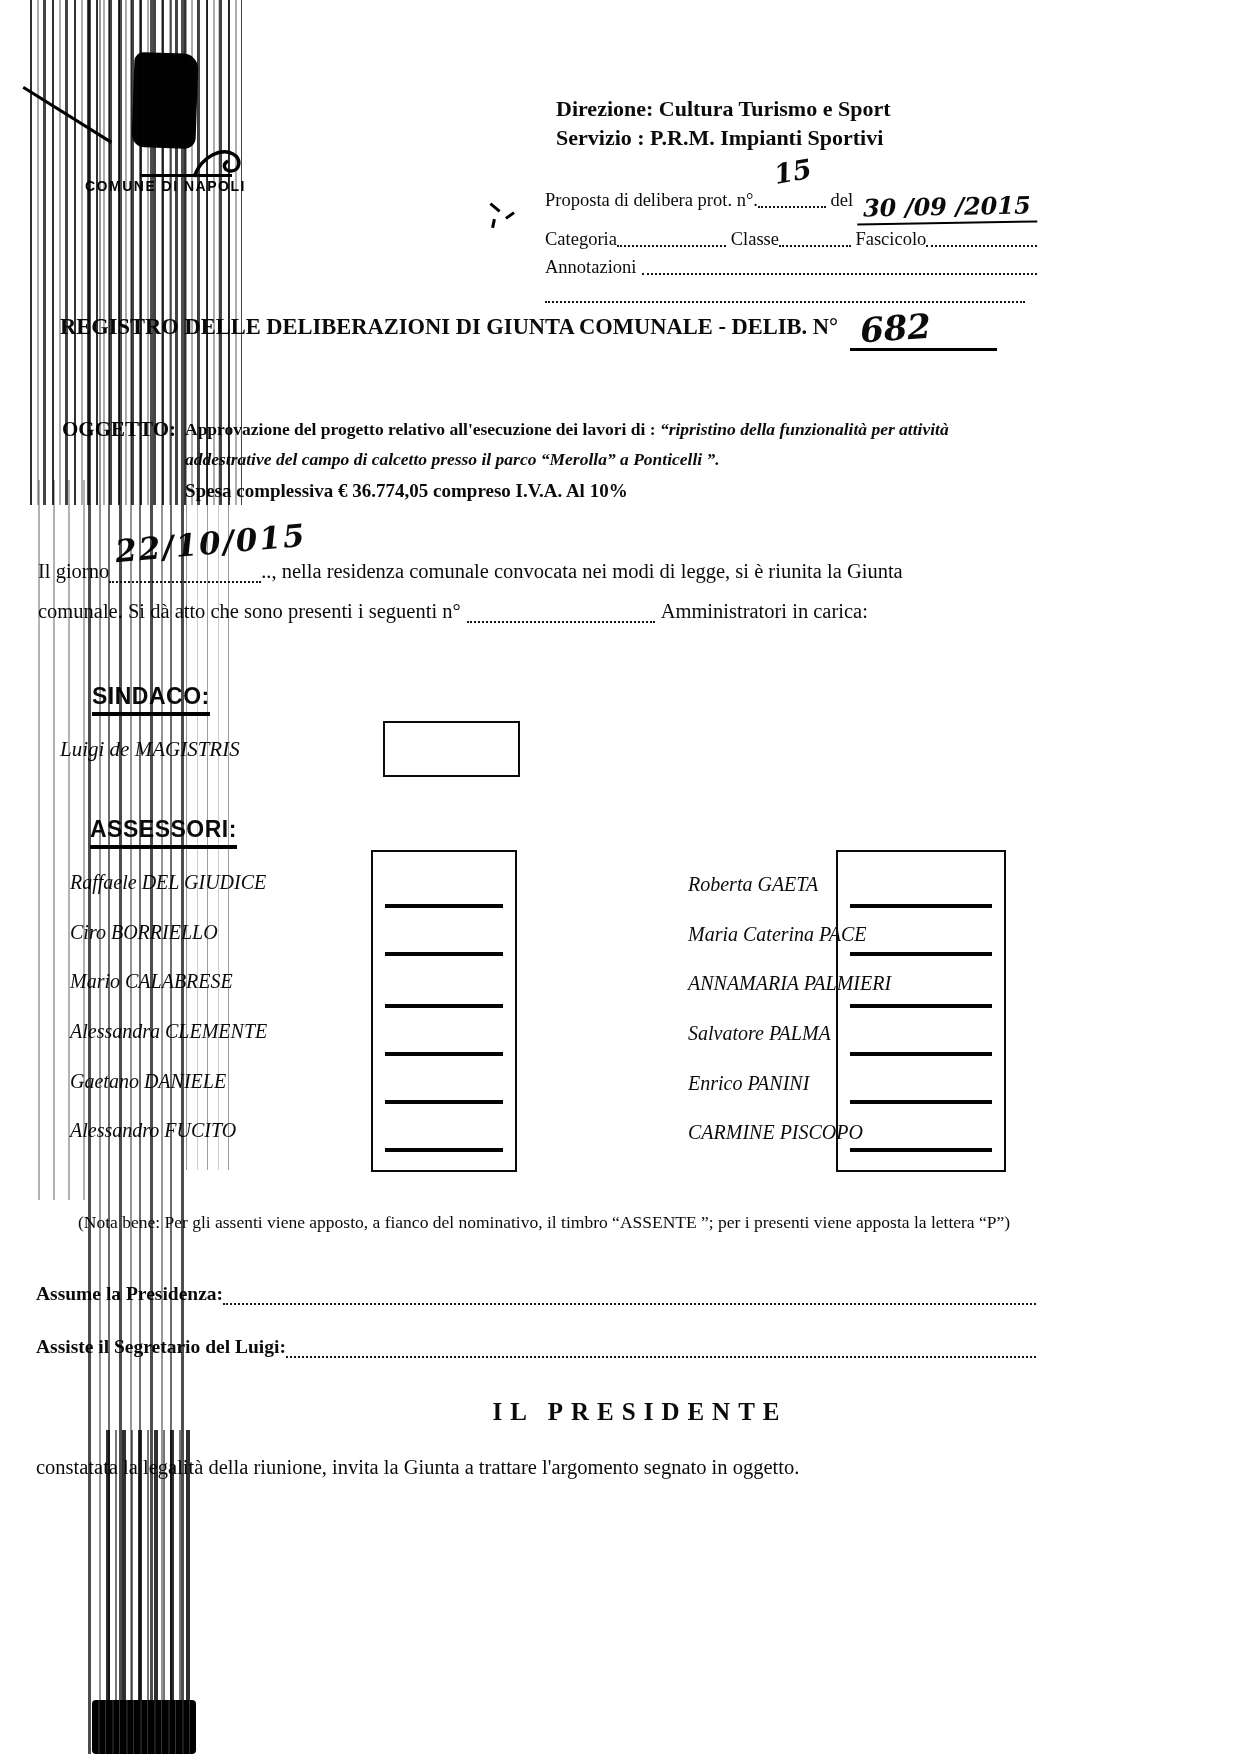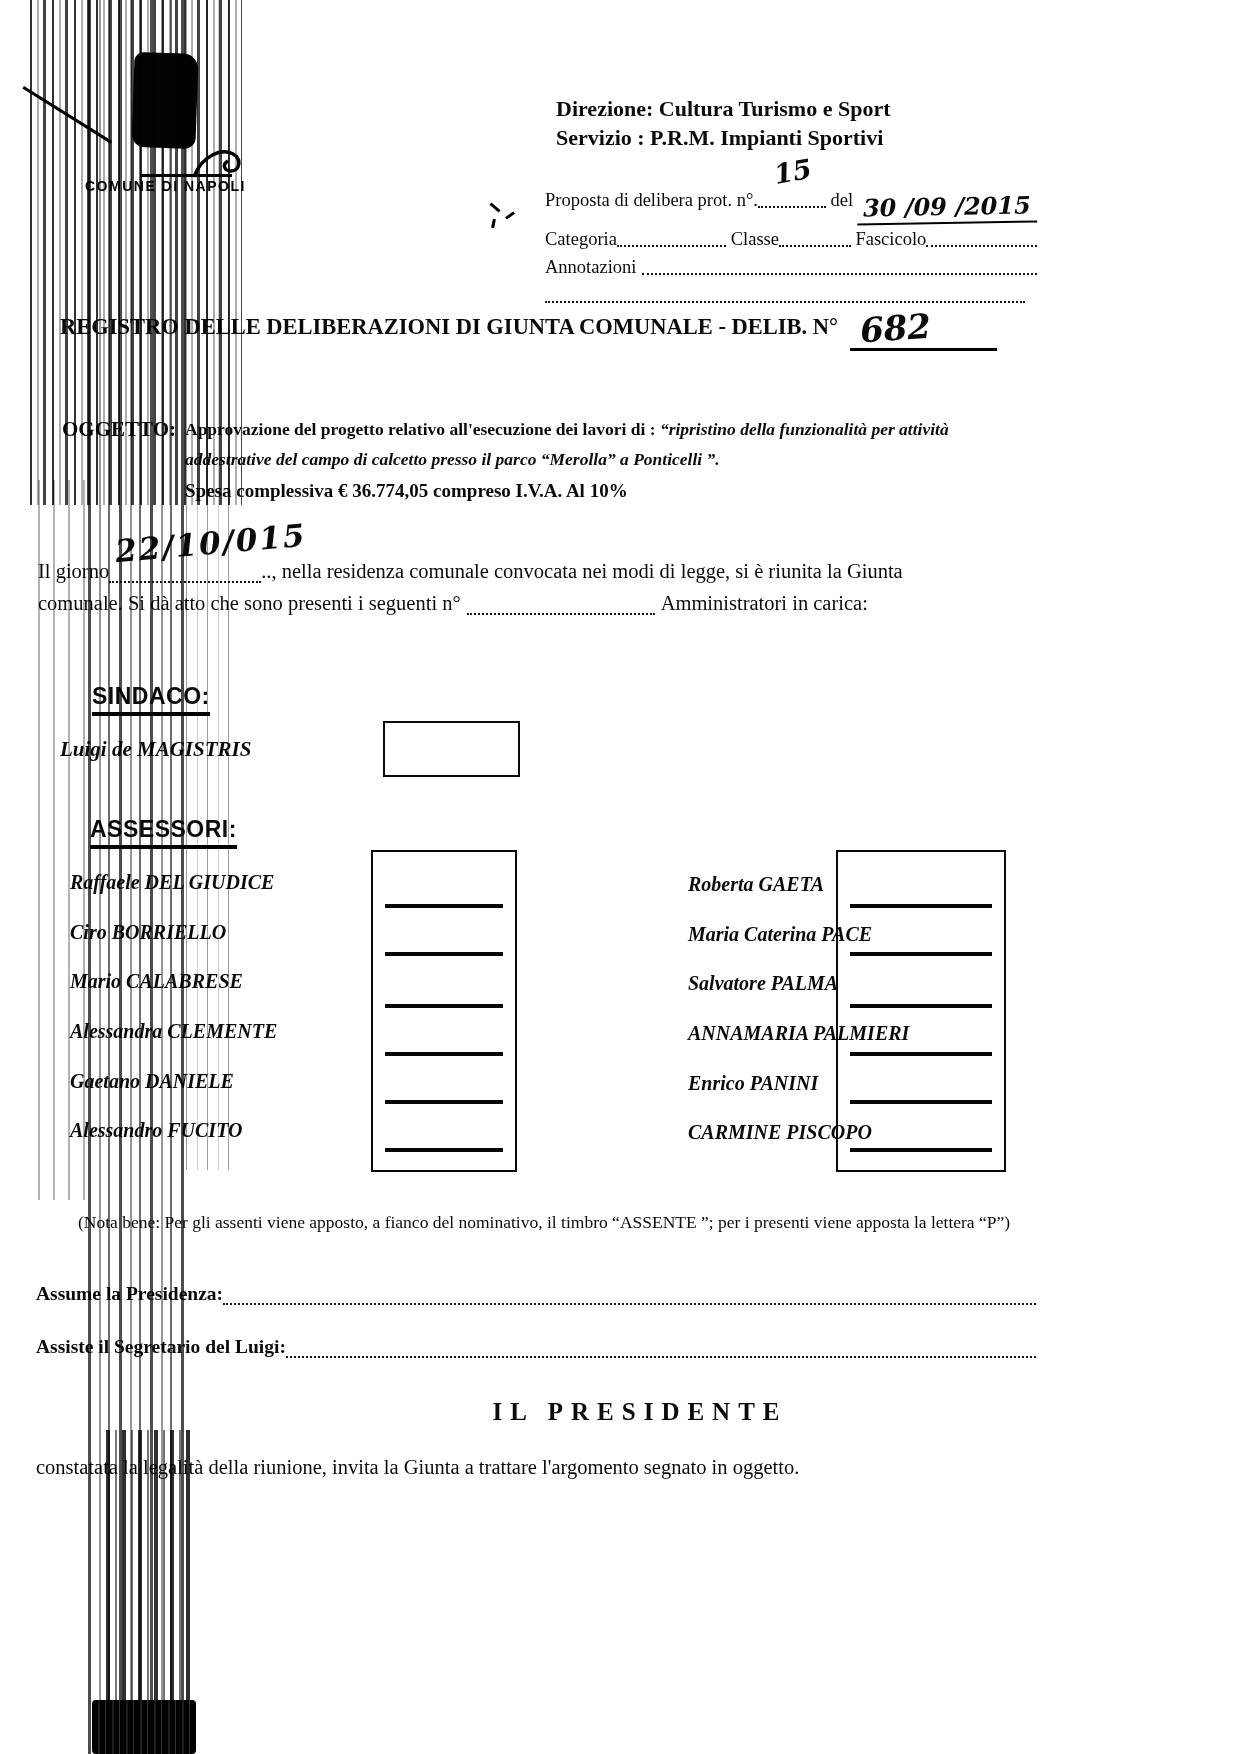--- a/index.html
+++ b/index.html
@@ -70,32 +70,32 @@
   
   .oggetto-label{position:absolute; left:62px; top:417px; font-weight:bold; font-size:21px;}
   .oggetto-text{position:absolute; left:185px; top:414px; width:815px; font-size:17.5px;
     font-weight:bold; line-height:30px;}
   .oggetto-text .quoted{font-style:italic;}
   .spesa{margin-top:2px; font-size:19px;}
 
   
   .convo{position:absolute; left:38px; top:560px; width:1005px; font-size:20.5px;}
   .convo-line{white-space:nowrap; display:flex; align-items:flex-end;}
-  .convo-line.second{margin-top:9px;}
+  .convo-line.second{margin-top:17px;}
   .giorno-dots{position:relative; width:152px;}
   .giorno-date{position:absolute; top:-40px; left:6px; font-size:31px; transform:rotate(-5deg);
     letter-spacing:2px; white-space:nowrap;}
   .n-dots{width:188px;}
 
   
   .sec-heading{position:absolute; font-family:"Liberation Sans", sans-serif; font-weight:bold;
     font-size:23px; border-bottom:4px solid #000; padding-bottom:2px; letter-spacing:.5px;}
   .h-sindaco{left:92px; top:683px;}
   .h-assessori{left:90px; top:816px;}
-  .name{font-weight:bold; font-style:italic; font-size:20px; white-space:nowrap;}
+  .name{font-weight:normal; font-style:italic; font-size:20px; white-space:nowrap;}
   .sindaco-name{position:absolute; left:60px; top:737px; font-size:21px;}
   .sindaco-box{position:absolute; left:383px; top:721px; width:133px; height:52px; border:2.5px solid #0a0a0a;}
   .col{position:absolute; display:flex; flex-direction:column;}
   .col-left{left:70px; top:871px;}
   .col-right{left:688px; top:873px;}
   .col .name{height:49.7px;}
   .sig-box{position:absolute; top:850px; height:318px; border:2.5px solid #0a0a0a;}
   .box-left{left:371px; width:142px;}
   .box-right{left:836px; width:166px;}
   .sig-line{position:absolute; left:12px; right:12px; height:4px; background:#050505;}
@@ -210,22 +210,22 @@
     <div class="sig-line sl-2"></div>
     <div class="sig-line sl-3"></div>
     <div class="sig-line sl-4"></div>
     <div class="sig-line sl-5"></div>
     <div class="sig-line sl-6"></div>
   </div>
 
   <div class="col col-right">
     <div class="name">Roberta GAETA</div>
     <div class="name">Maria Caterina PACE</div>
+    <div class="name">ANNAMARIA PALMIERI</div>
     <div class="name">Salvatore PALMA</div>
-    <div class="name">ANNAMARIA PALMIERI</div>
     <div class="name">Enrico PANINI</div>
     <div class="name">CARMINE PISCOPO</div>
   </div>
 
   <div class="sig-box box-right">
     <div class="sig-line sl-1"></div>
     <div class="sig-line sl-2"></div>
     <div class="sig-line sl-3"></div>
     <div class="sig-line sl-4"></div>
     <div class="sig-line sl-5"></div>

